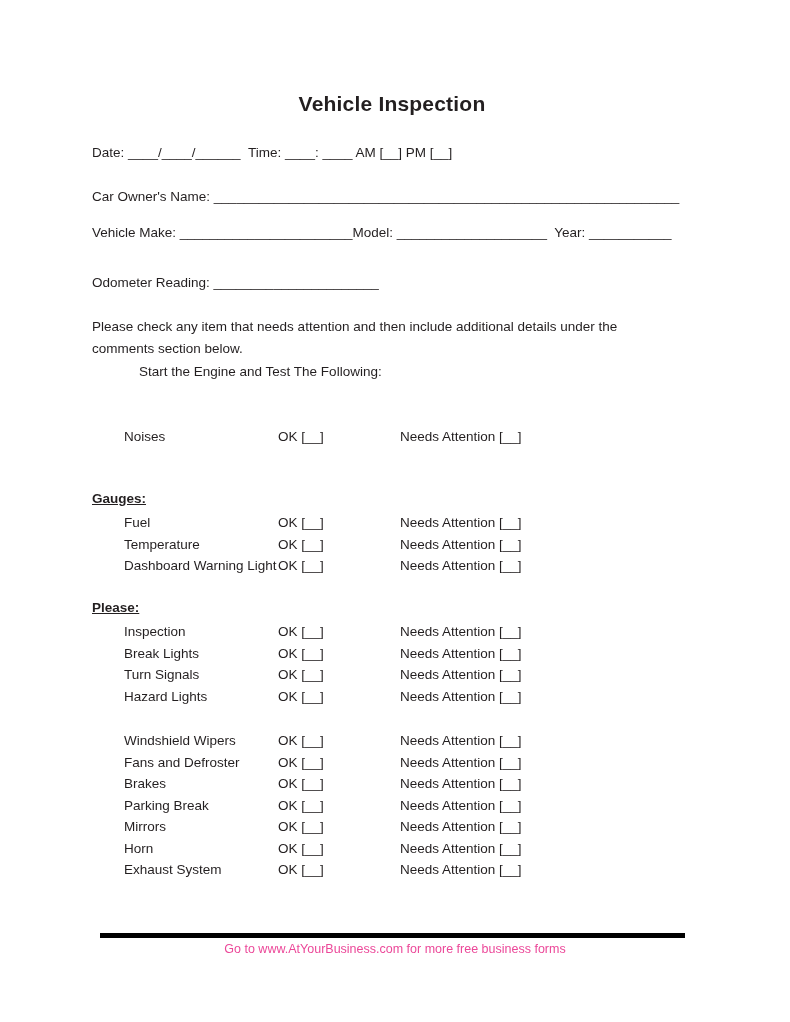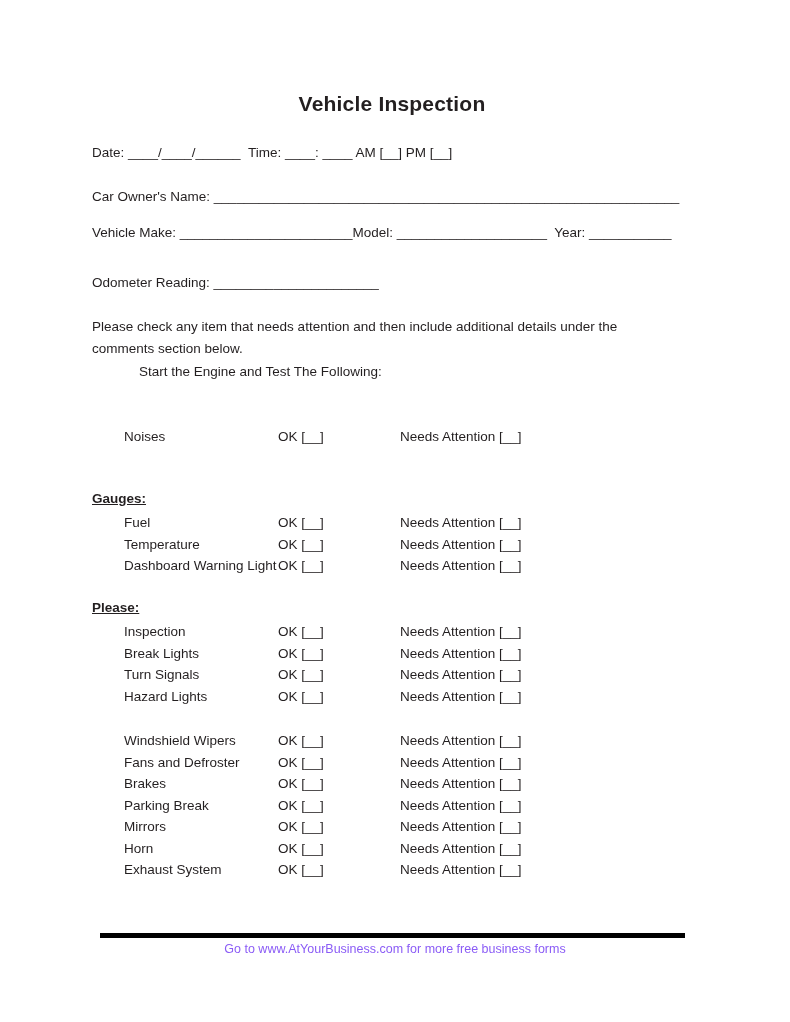--- a/index.html
+++ b/index.html
@@ -121,21 +121,21 @@
     height: 5px;
     background: #000000;
   }
   .footer-text {
     position: absolute;
     left: 0;
     top: 942px;
     width: 790px;
     text-align: center;
     font-size: 12.5px;
-    color: #8b5cf6;
+    color: #ec4899;
   }
 </style>
 </head>
 <body>
 
 <div class="page">
   <div class="sheet">
 
     <div class="doc-title">Vehicle Inspection</div>
 

